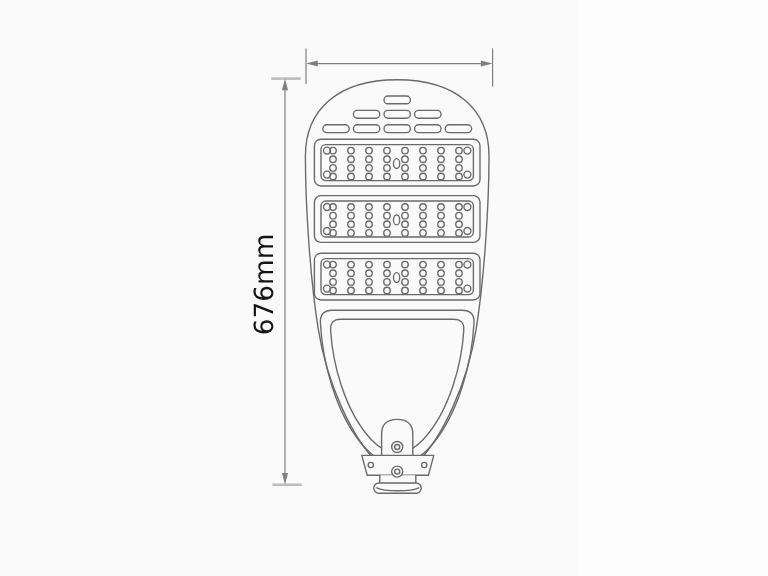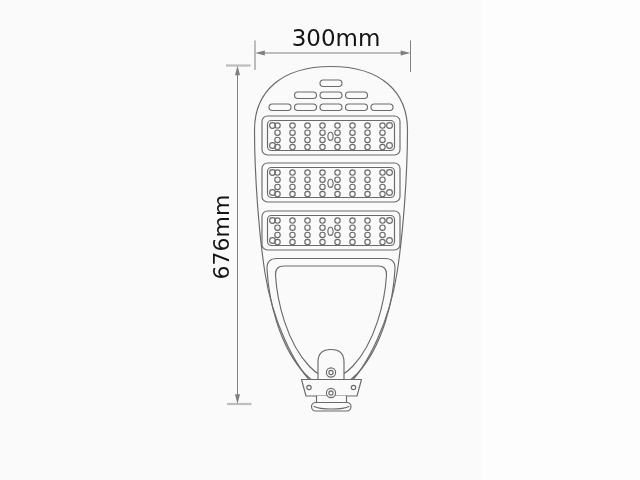--- a/index.html
+++ b/index.html
@@ -214,15 +214,14 @@
 
     <g>
       <path class="tick" d="M 226 65.5 H 250.5"></path>
       <path class="tick" d="M 227 404 H 251.5"></path>
       <path class="dim" d="M 237.5 74.5 V 395"></path>
       <polygon class="arrow" points="237.5,65.5 235,75.3 240,75.3"></polygon>
       <polygon class="arrow" points="237.5,404 235,394.2 240,394.2"></polygon>
     </g>
   </svg>
 
-  <div class="dim-label" id="width-label">300mm</div>
   <div class="dim-label" id="height-label">676mm</div>
 </div>
 
 </body></html>

